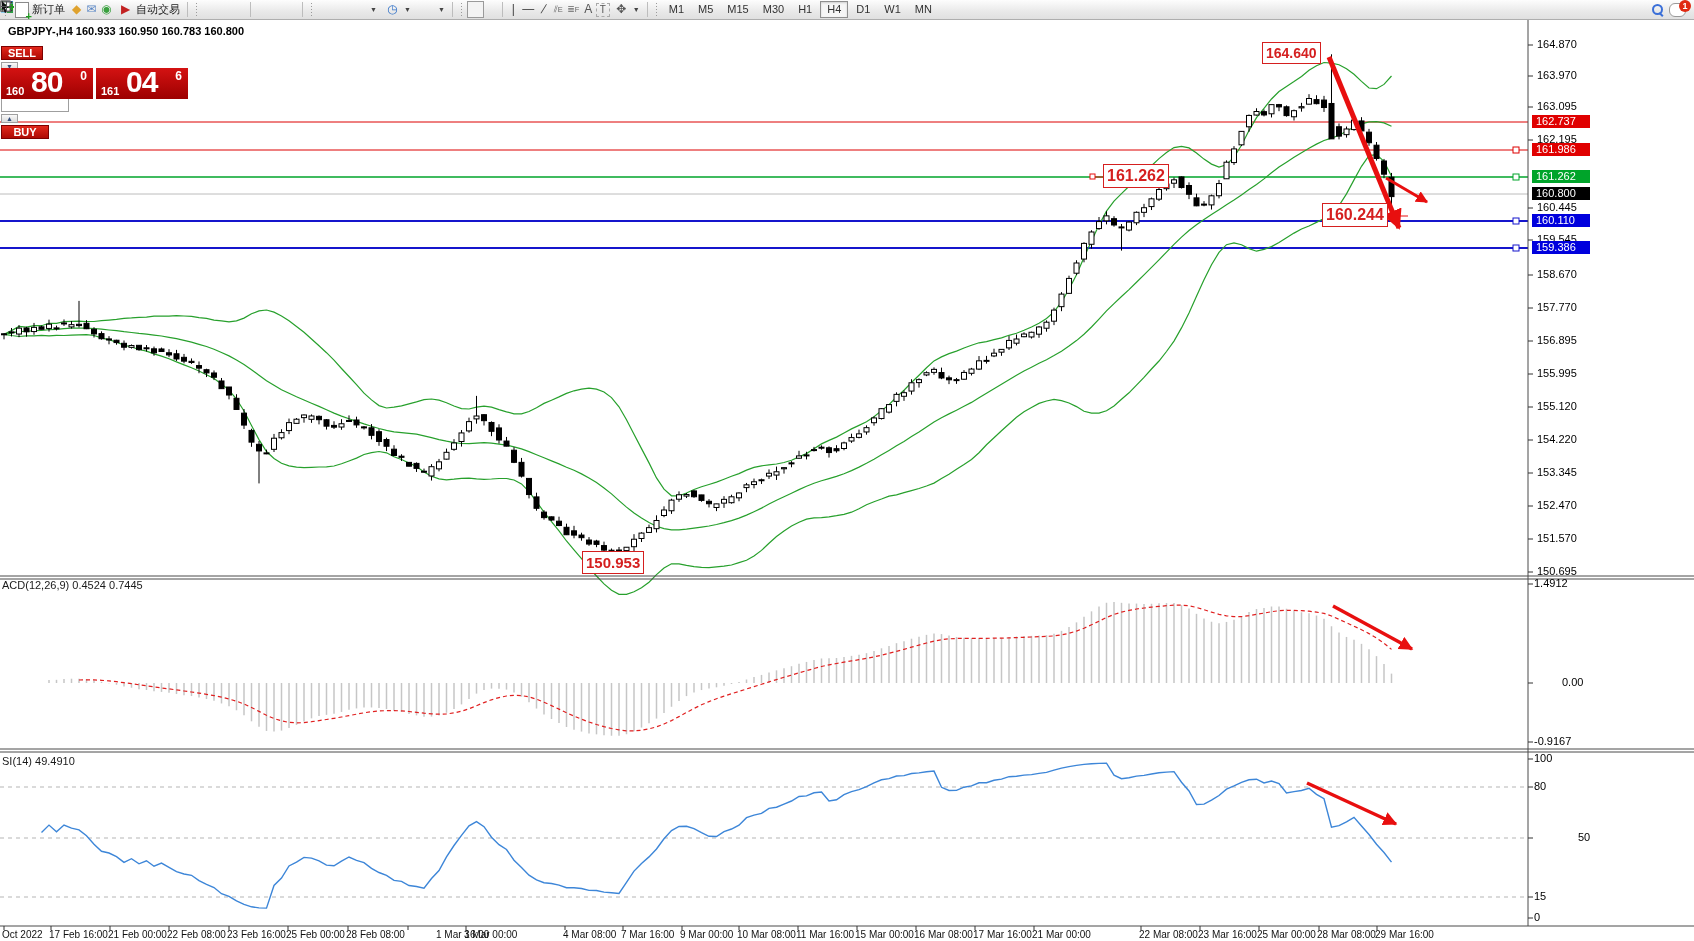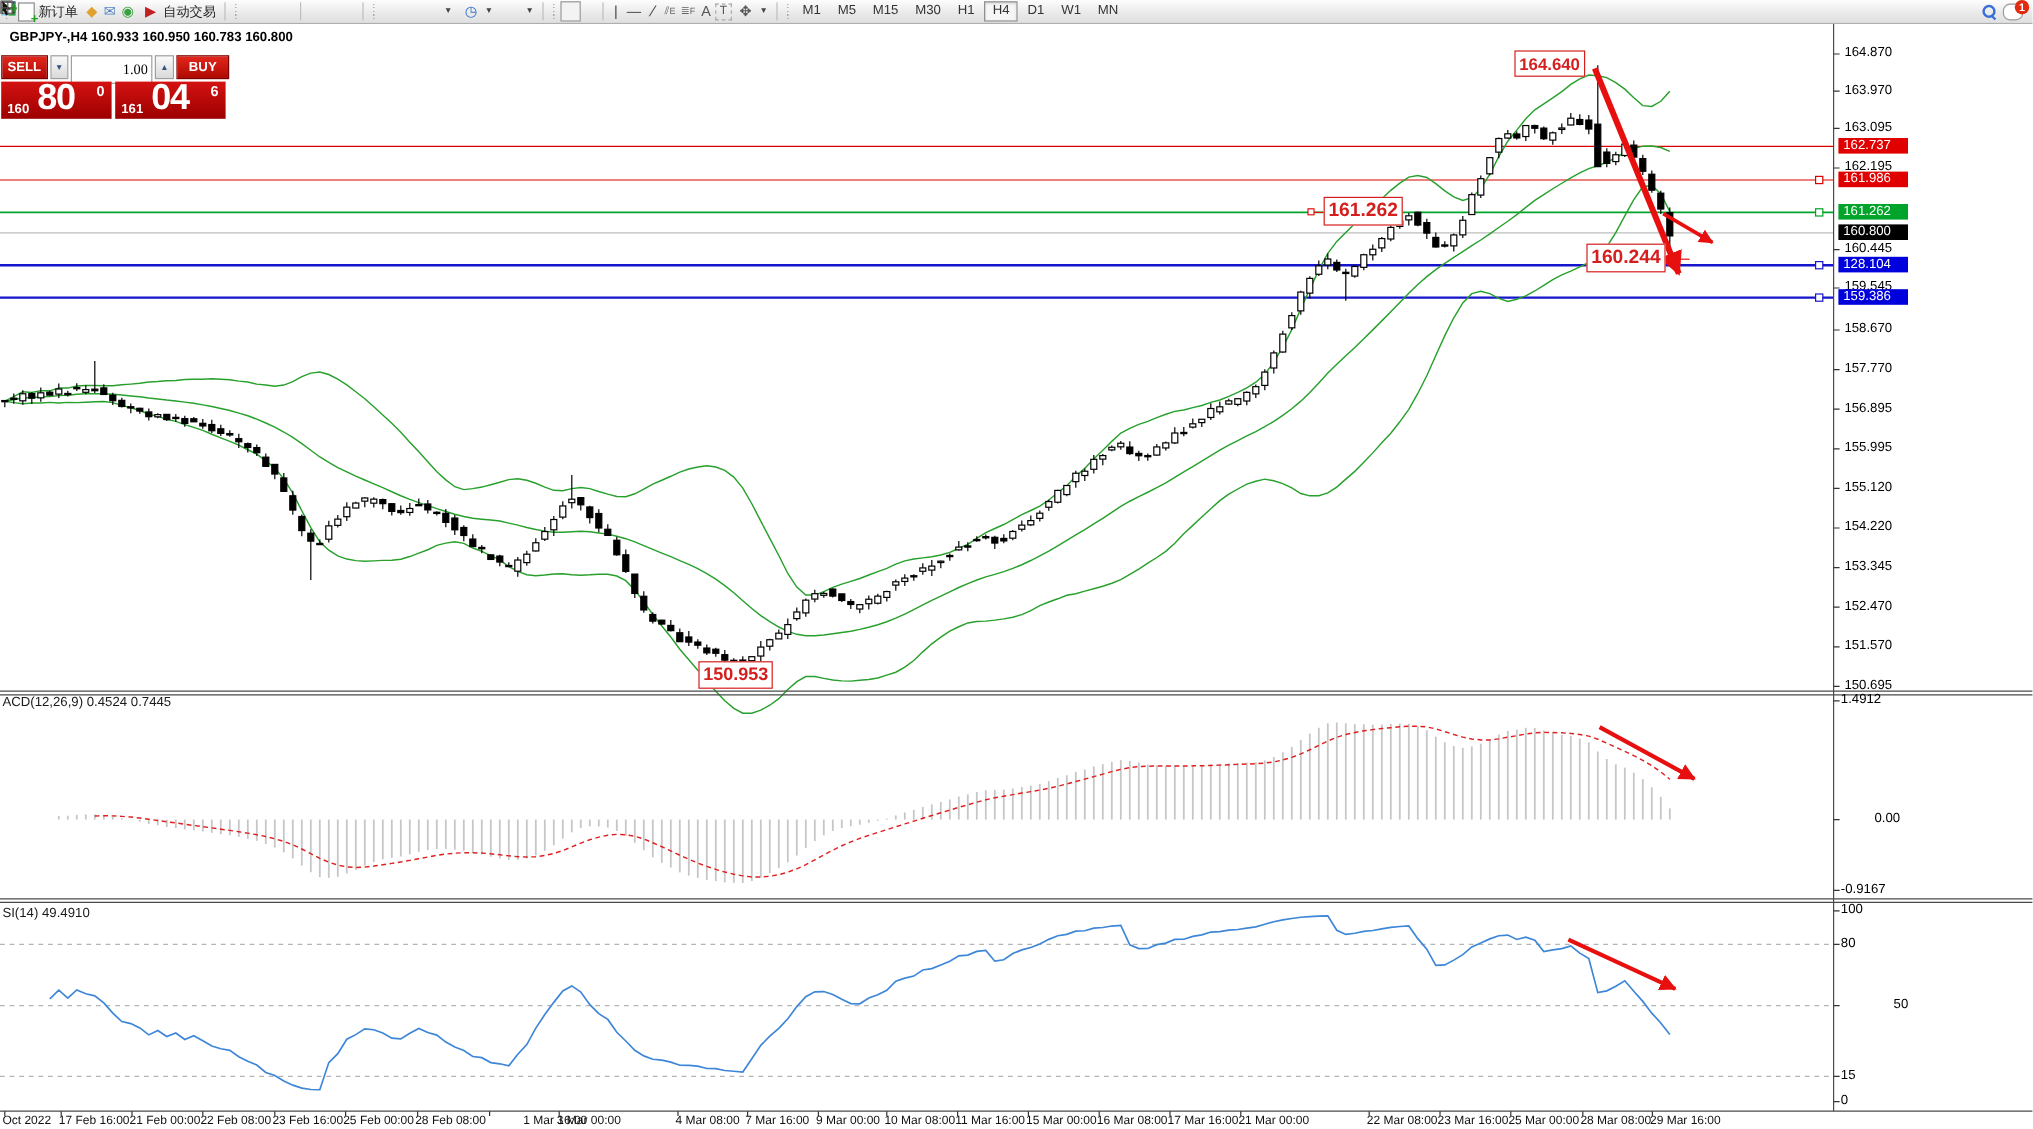--- a/index.html
+++ b/index.html
@@ -24,21 +24,21 @@
   .mag .stem{position:absolute;left:8px;top:8px;width:5px;height:2px;background:#3a6fd8;transform:rotate(45deg);transform-origin:0 0;}
   .bubble{position:relative;width:15px;height:12px;border:1px solid #9a9a9a;border-radius:6px;background:#fff;}
   .nbadge{position:absolute;right:-6px;top:-4px;width:12px;height:12px;border-radius:50%;
     background:#e02a12;color:#fff;font-size:9px;font-weight:bold;text-align:center;line-height:12px;}
   
   .doc-plus{position:relative;width:12px;height:14px;background:#fff;border:1px solid #8a8a8a;}
   .doc-plus:after{content:"+";position:absolute;right:-4px;bottom:-5px;color:#1e9e1e;font-weight:bold;font-size:11px;}
   
   #symline{position:absolute;left:8px;top:25px;font-size:11px;font-weight:bold;color:#000;white-space:nowrap;}
   #tpanel{position:absolute;left:1px;top:46px;width:190px;}
-  #tp-row1{display:flex;height:20px;gap:2px;}
+  #tp-row1{display:flex;height:20px;gap:2px;flex-direction:column;}
   .redbtn{background:linear-gradient(#e2271b,#ae0a04);border:1px solid #7e0000;color:#fff;
     font-size:11px;font-weight:bold;display:flex;align-items:center;justify-content:center;}
   #sell-btn{width:40px;} #buy-btn{width:46px;}
   .spin{width:15px;background:linear-gradient(#fafafa,#d9d9d9);border:1px solid #9f9f9f;
     font-size:7px;color:#35507e;display:flex;align-items:center;justify-content:center;}
   #vol-input{width:60px;border:1px solid #9f9f9f;font-size:12px;text-align:right;padding:11px 3px;
     font-family:Liberation Serif, serif;}
   #tp-row2{display:flex;margin-top:2px;gap:3px;}
   .pxbox{position:relative;width:92px;height:31px;background:linear-gradient(#d41212,#9d0000);}
   .px-small{position:absolute;left:5px;bottom:2px;color:#fff;font-size:11px;font-weight:bold;}
@@ -868,21 +868,21 @@
   <div id="gen-labels">
       <div class="plabel" style="top: 38px;">164.870</div>
       <div class="plabel" style="top: 69px;">163.970</div>
       <div class="plabel" style="top: 100px;">163.095</div>
       <div class="plabel pbadge" style="top: 115px; background: rgb(224, 0, 0);">162.737</div>
       <div class="plabel" style="top: 133px;">162.195</div>
       <div class="plabel pbadge" style="top: 143px; background: rgb(224, 0, 0);">161.986</div>
       <div class="plabel pbadge" style="top: 170px; background: rgb(0, 164, 42);">161.262</div>
       <div class="plabel pbadge" style="top: 187px; background: rgb(0, 0, 0);">160.800</div>
       <div class="plabel" style="top: 201px;">160.445</div>
-      <div class="plabel pbadge" style="top: 214px; background: rgb(0, 0, 221);">128.104</div>
+      <div class="plabel pbadge" style="top: 214px; background: rgb(0, 0, 221);">160.110</div>
       <div class="plabel" style="top: 233px;">159.545</div>
       <div class="plabel pbadge" style="top: 241px; background: rgb(0, 0, 221);">159.386</div>
       <div class="plabel" style="top: 268px;">158.670</div>
       <div class="plabel" style="top: 301px;">157.770</div>
       <div class="plabel" style="top: 334px;">156.895</div>
       <div class="plabel" style="top: 367px;">155.995</div>
       <div class="plabel" style="top: 400px;">155.120</div>
       <div class="plabel" style="top: 433px;">154.220</div>
       <div class="plabel" style="top: 466px;">153.345</div>
       <div class="plabel" style="top: 499px;">152.470</div>

